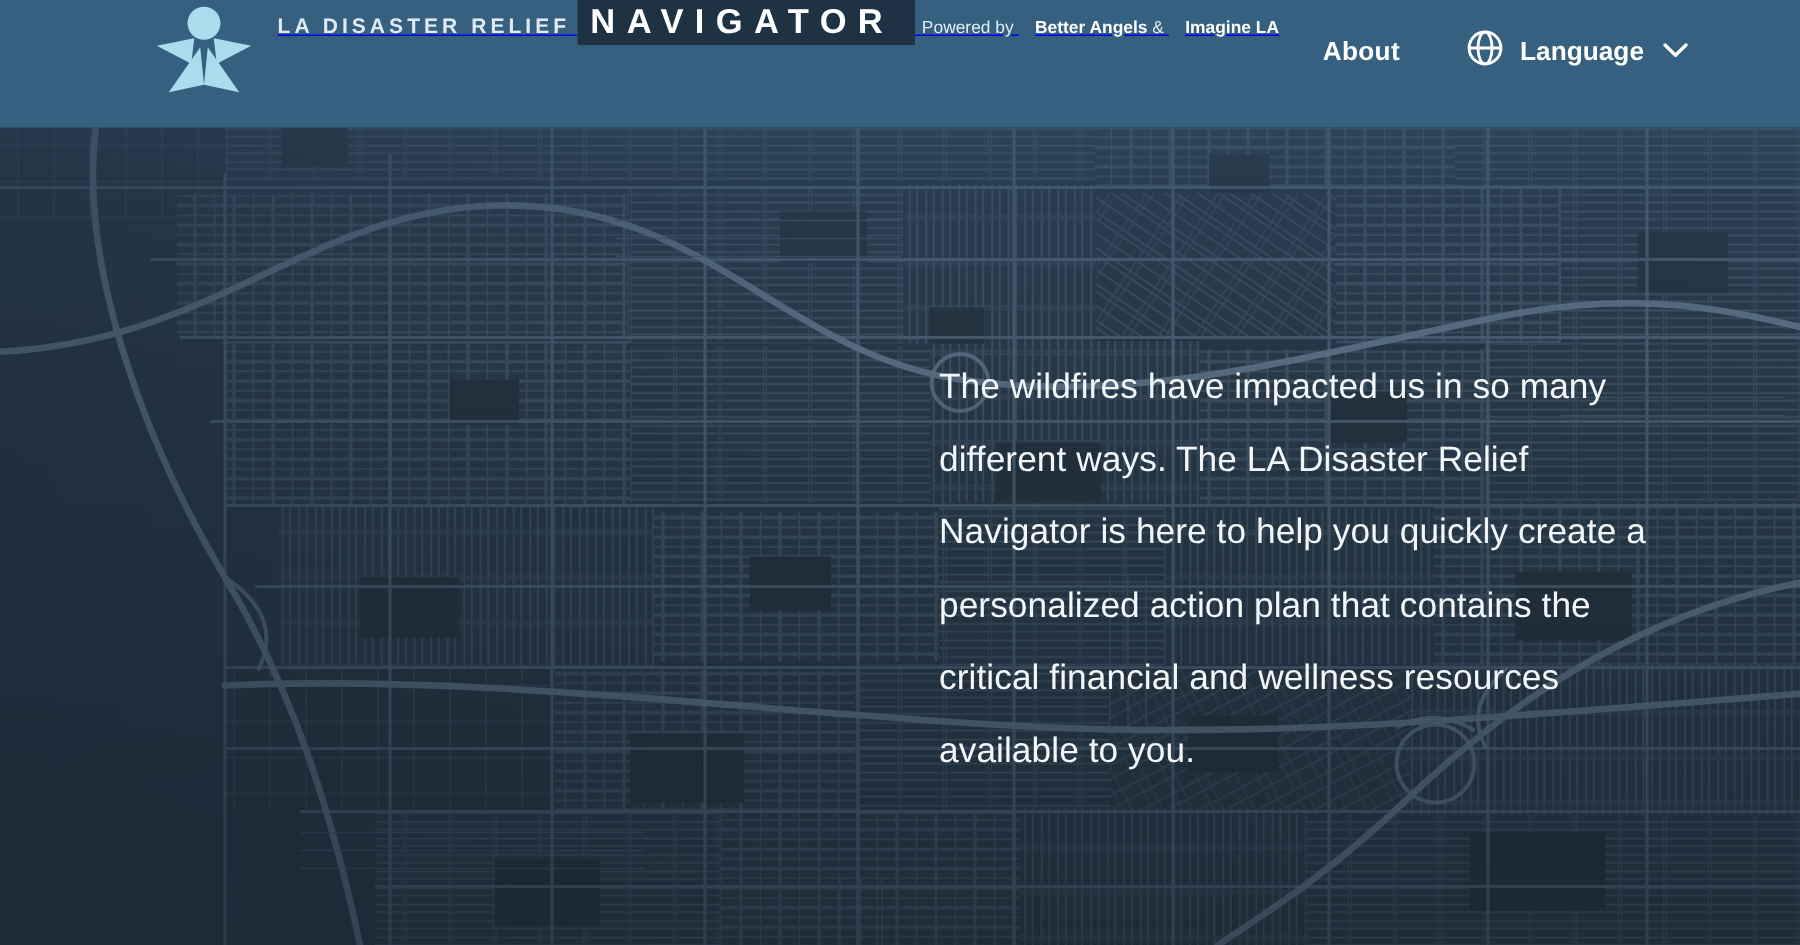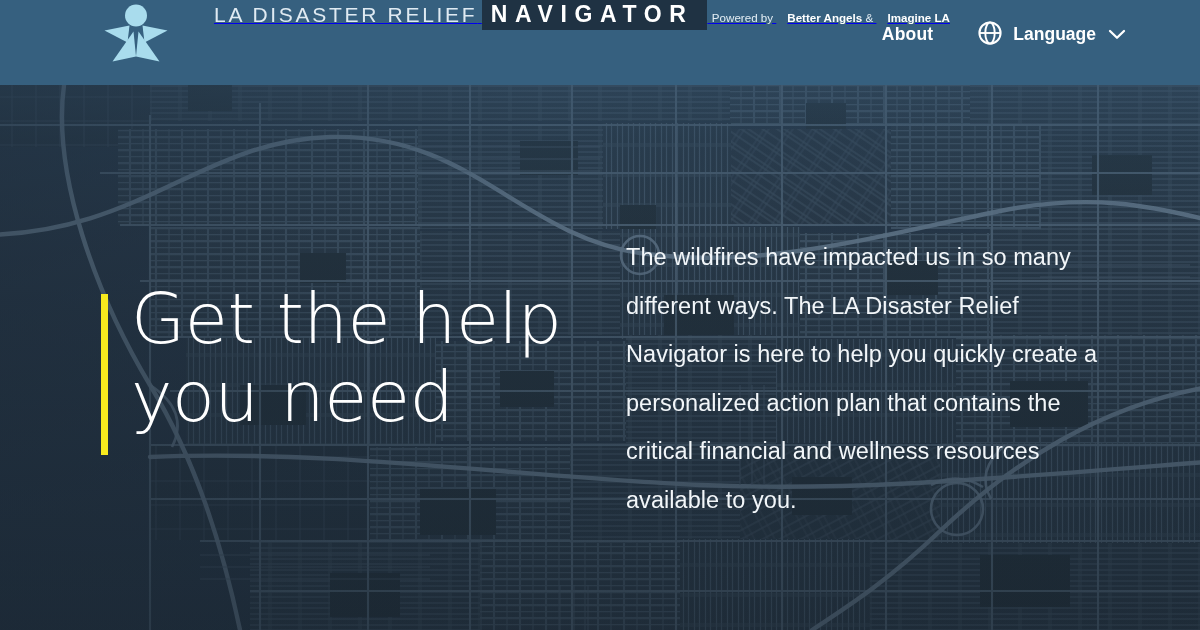--- a/index.html
+++ b/index.html
@@ -48,27 +48,26 @@
     flex: 0 0 auto;
     margin-top: 2px;
   }
 
   .brand-words {
     padding-top: 0px;
   }
 
   .brand-line1 {
     color: #dfeaf2;
-    font-size: 21px;
+    font-size: 14px;
     letter-spacing: 2.7px;
     line-height: 22px;
-    font-weight: 400;
+    font-weight: 700;
     white-space: nowrap;
     padding-left: 3px;
-    margin-left: 29px;
   }
 
   .brand-line2 {
     display: inline-block;
     background: #1f3243;
     color: #ffffff;
     font-size: 23px;
     font-weight: 700;
     letter-spacing: 7.6px;
     line-height: 28px;
@@ -409,24 +408,19 @@
         <path d="M200 470 H430 M200 482 H430 M200 494 H430"></path>
         <path d="M560 500 V545 M574 500 V545 M588 500 V545"></path>
       </g>
     </svg>
 
     <div class="band-shade"></div>
     <div class="veil"></div>
 
     <div class="hero-inner">
 
-      <div class="headline-block">
-        <span class="accent-bar"></span>
-        <h1 class="headline">Get the help
-you need</h1>
-      </div>
 
       <p class="lede">The wildfires have impacted us in so many different ways. The LA Disaster Relief Navigator is here to help you quickly create a personalized action plan that contains the critical financial and wellness resources available to you.</p>
 
     </div>
   </section>
 
 </div>
 
 </body></html>

